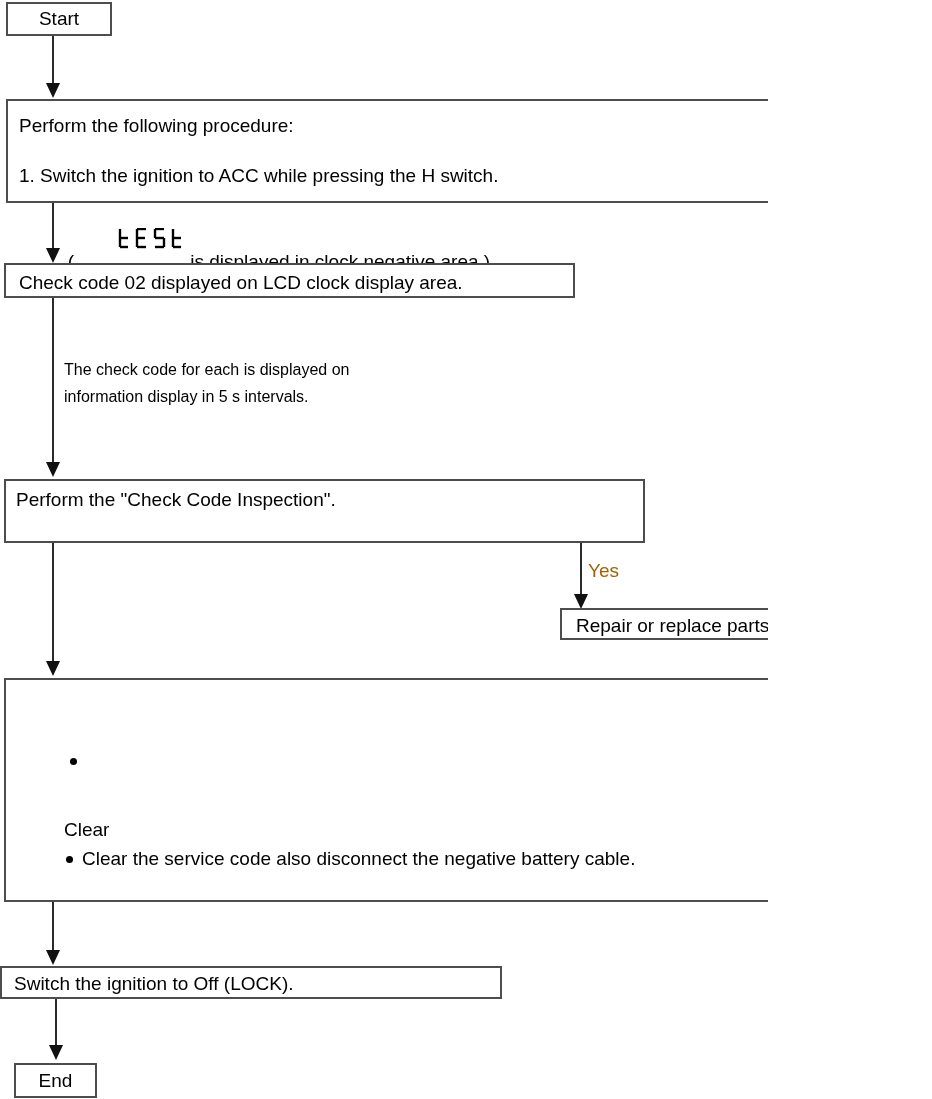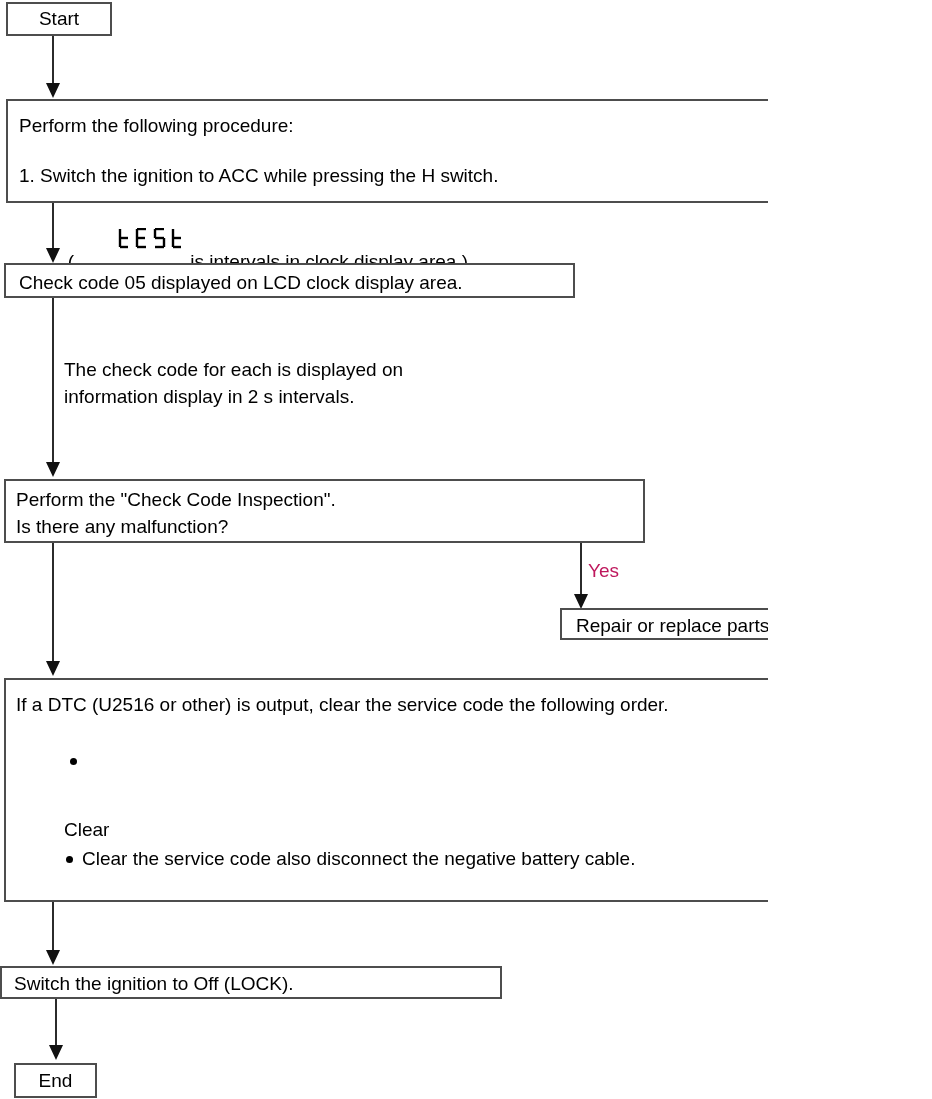--- a/index.html
+++ b/index.html
@@ -38,30 +38,30 @@
   .centered {
     display: flex;
     align-items: center;
     justify-content: center;
     text-align: center;
   }
 
   
   .note-text {
     position: absolute;
-    font-size: 19px;
+    font-size: 16px;
     line-height: 27px;
     white-space: pre;
     color: #000;
   }
 
   .branch-label {
     position: absolute;
     font-size: 19px;
-    color: #be185d;
+    color: #a16207;
     white-space: pre;
   }
 
   
   .vline {
     position: absolute;
     width: 0;
     border-left: 2px solid #2b2b2b;
   }
   .arrowhead-down {
@@ -137,58 +137,56 @@
             <line x1="39" y1="19" x2="48" y2="19"></line>
           </g>
 
           <g fill="none" stroke="#000" stroke-width="2.4" stroke-linecap="butt">
             <line x1="57" y1="1" x2="57" y2="10"></line>
             <line x1="57" y1="10" x2="65" y2="10"></line>
             <line x1="57" y1="10" x2="57" y2="19"></line>
             <line x1="57" y1="19" x2="65" y2="19"></line>
           </g>
         </svg>
-      </span><span>is intervals in clock display area.)</span>
+      </span><span>is displayed in clock negative area.)</span>
     </div>
   </div>
 
   <div class="vline" style="left:52px; top:203px; height:47px;"></div>
   <div class="arrowhead-down" style="left:46px; top:248px;"></div>
 
   <div class="box" style="left:4px; top:263px; width:571px; height:35px;">
-    <div class="box-text" style="left:13px; top:5px;">Check code 05 displayed on LCD clock display area.</div>
+    <div class="box-text" style="left:13px; top:5px;">Check code 02 displayed on LCD clock display area.</div>
   </div>
 
   <div class="vline" style="left:52px; top:298px; height:166px;"></div>
   <div class="arrowhead-down" style="left:46px; top:462px;"></div>
 
   <div class="note-text" style="left:64px; top:356px;">The check code for each is displayed on</div>
-  <div class="note-text" style="left:64px; top:383px;">information display in 2 s intervals.</div>
+  <div class="note-text" style="left:64px; top:383px;">information display in 5 s intervals.</div>
 
   <div class="box" style="left:4px; top:479px; width:641px; height:64px;">
     <div class="box-text" style="left:10px; top:6px;">Perform the "Check Code Inspection".</div>
-    <div class="box-text" style="left:10px; top:33px;">Is there any malfunction?</div>
   </div>
 
   <div class="vline" style="left:52px; top:543px; height:120px;"></div>
   <div class="arrowhead-down" style="left:46px; top:661px;"></div>
 
   <div class="vline" style="left:580px; top:543px; height:53px;"></div>
   <div class="arrowhead-down" style="left:574px; top:594px;"></div>
   <div class="branch-label" style="left:588px; top:560px;">Yes</div>
 
   <div class="box" style="left:560px; top:608px; width:262px; height:32px;text-decoration:underline;">
     <div class="box-text" style="left:14px; top:3px;">Repair or replace parts.</div>
   </div>
 
   <div class="vline" style="left:777px; top:215px; height:393px;"></div>
   <div class="arrowhead-up" style="left:771px; top:202px;"></div>
 
   <div class="box" style="left:4px; top:678px; width:921px; height:224px;">
-    <div class="box-text" style="left:10px; top:12px;">If a DTC (U2516 or other) is output, clear the service code the following order.</div>
 
     <div class="bullet" style="left:64px; top:78px;"></div>
 
     <div class="box-text" style="left:58px; top:137px;">Clear</div>
 
     <div class="bullet" style="left:60px; top:176px;"></div>
     <div class="box-text" style="left:76px; top:166px;">Clear the service code also disconnect the negative battery cable.</div>
   </div>
 
   <div class="vline" style="left:52px; top:902px; height:50px;"></div>

